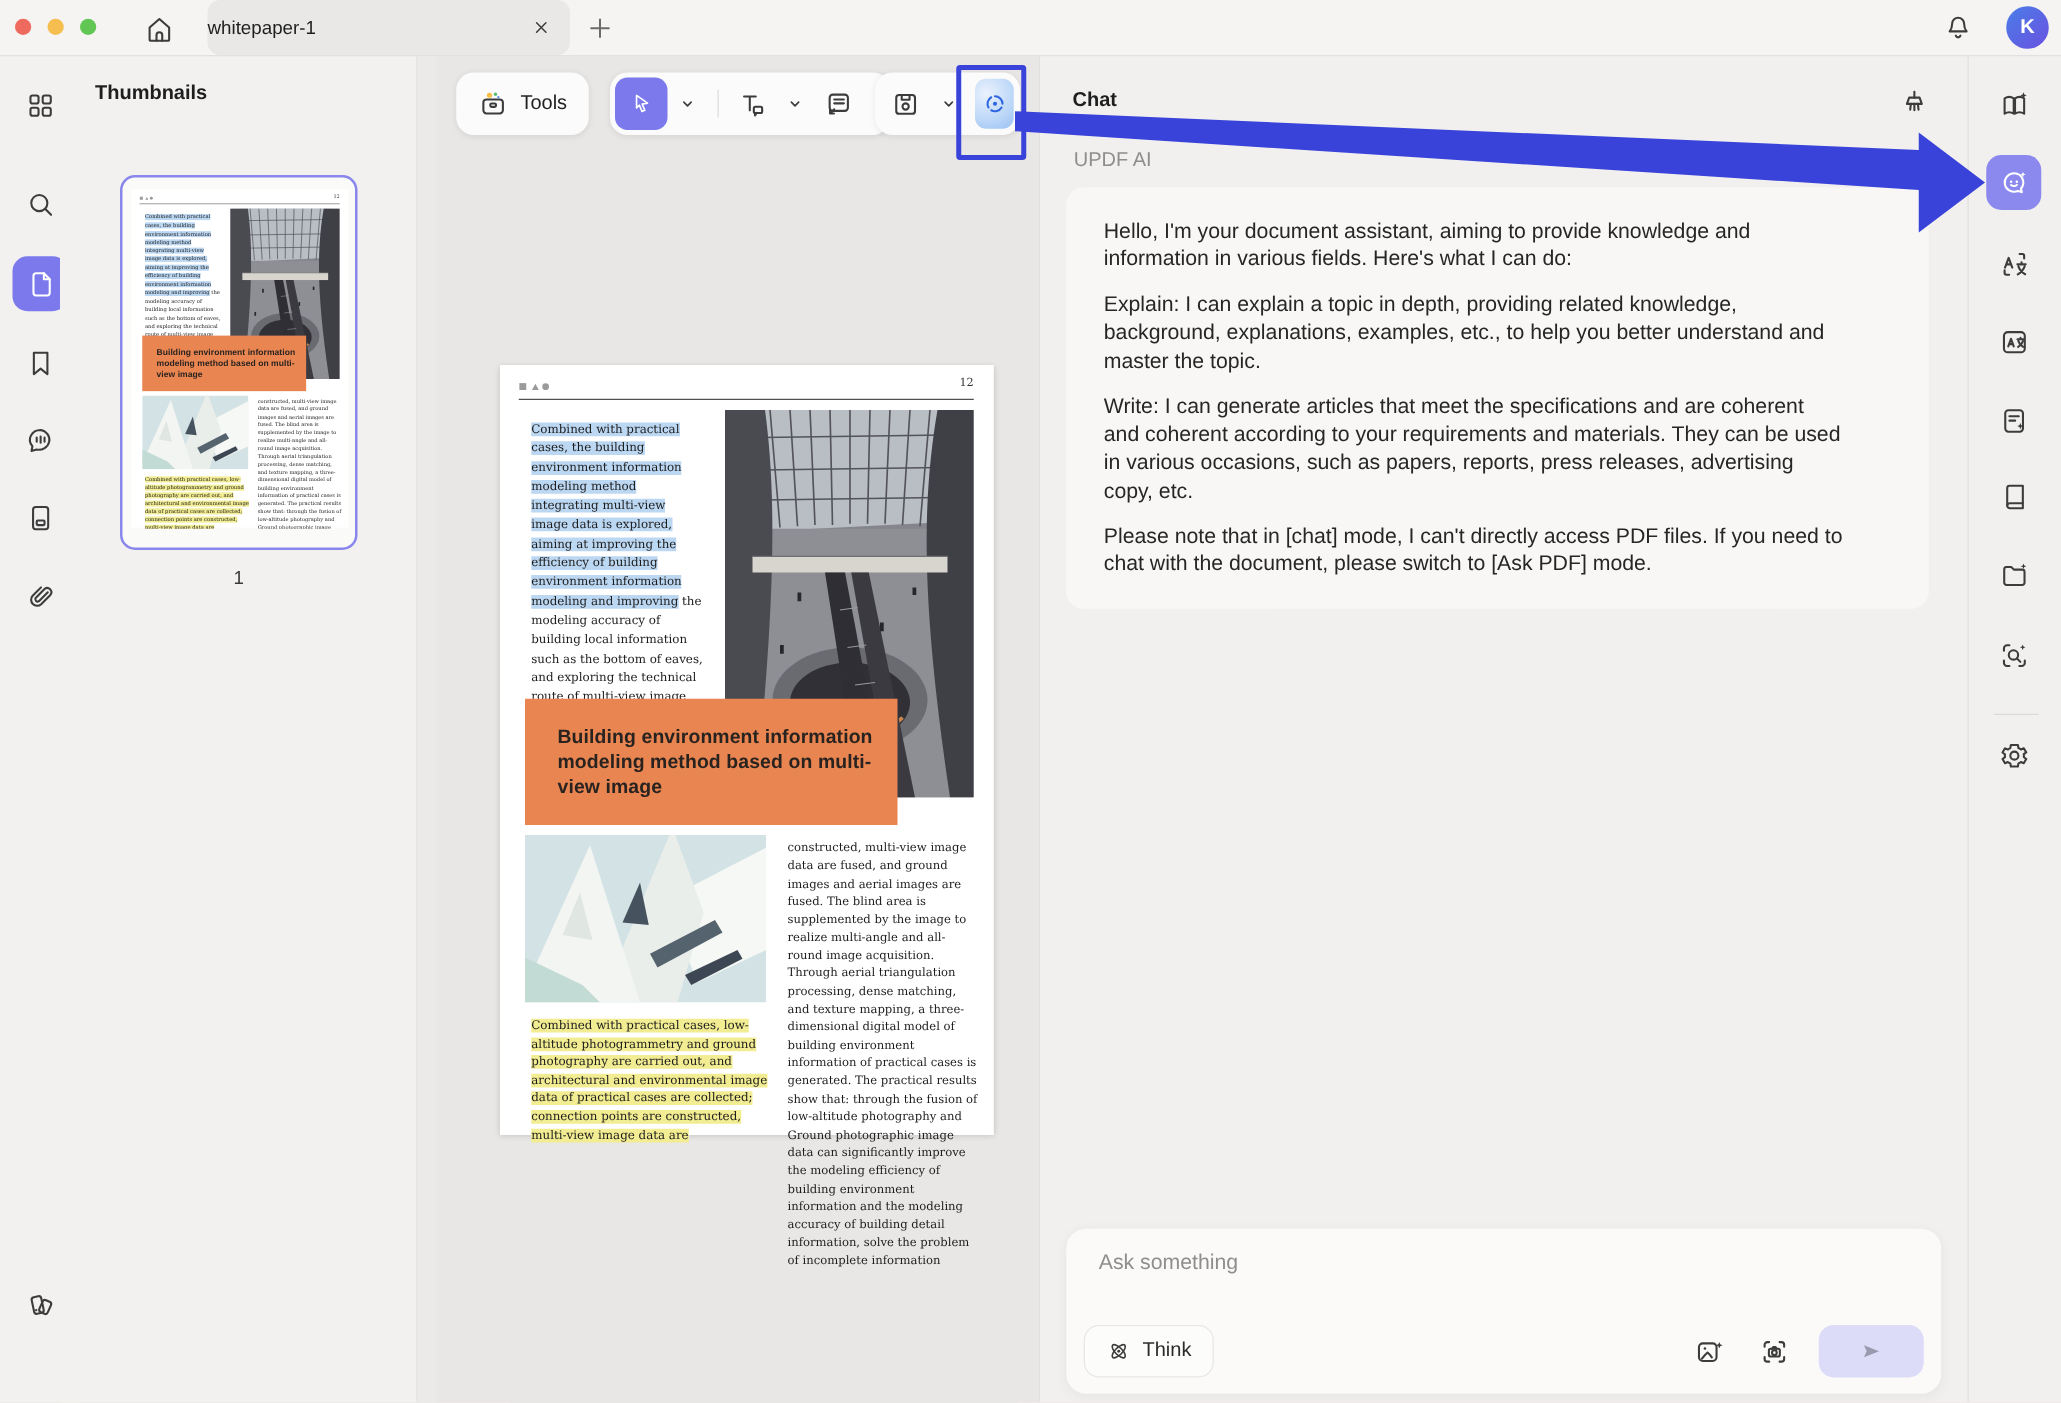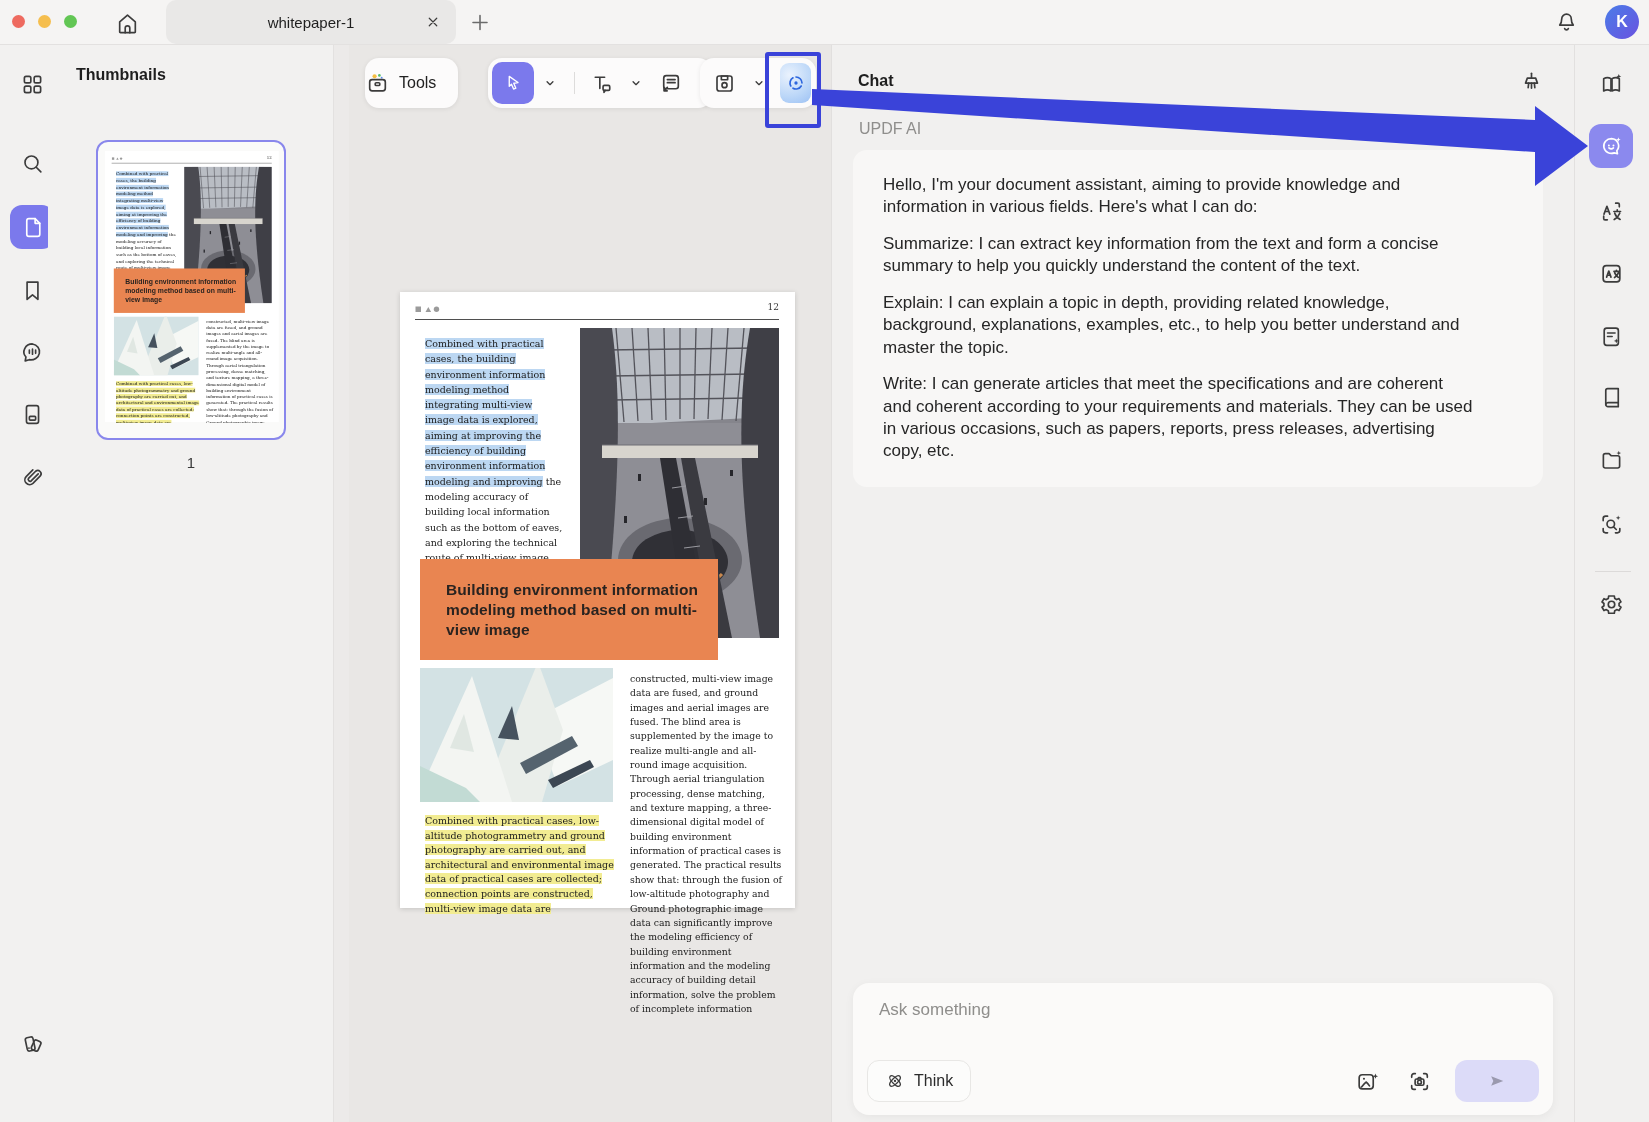--- a/index.html
+++ b/index.html
@@ -2,21 +2,21 @@
 <html style="--accent-purple: #7B79EC; --annotation-blue: #3A43D9; --orange-block: #E98551; --highlight-blue: #BCD7F2; --highlight-yellow: #F2EC92; --send-button-bg: #DCDBF8; --avatar-from: #4A7DE8; --avatar-to: #6A52E0; --traffic-red: #EE6A5F; --traffic-yellow: #F5BE4E; --traffic-green: #62C654;"><head>
 <meta charset="utf-8">
 <style>
   html,body{margin:0;padding:0;}
   body{width:1649px;height:1122px;font-family:"Liberation Sans",sans-serif;background:#ECEAE9;overflow:hidden;}
   .app{position:relative;width:1649px;height:1122px;}
   
   .titlebar{position:absolute;left:0;top:0;width:1649px;height:44px;background:#F5F4F3;border-bottom:1px solid #E3E1E0;z-index:5;}
   .dot{position:absolute;top:15px;width:13px;height:13px;border-radius:50%;}
   .home-btn{position:absolute;left:112px;top:8px;width:30px;height:30px;display:flex;align-items:center;justify-content:center;}
-  .tab{position:absolute;left:166px;top:0;width:290px;height:44px;background:#E9E8E7;border-radius:10px;display:flex;align-items:center;justify-content:center;}
+  .tab{position:absolute;left:166px;top:0;width:290px;height:44px;background:#E9E8E7;border-radius:10px;display:flex;align-items:center;}
   .tab-title{font-size:15px;color:#1F1F1F;font-weight:500;}
   .tab-close{position:absolute;right:14px;top:13px;width:18px;height:18px;display:flex;align-items:center;justify-content:center;}
   .newtab{position:absolute;left:468px;top:10px;width:24px;height:24px;display:flex;align-items:center;justify-content:center;}
   .bell{position:absolute;left:1552px;top:8px;width:28px;height:28px;display:flex;align-items:center;justify-content:center;}
   .avatar{position:absolute;left:1605px;top:5px;width:34px;height:34px;border-radius:50%;
           background:linear-gradient(135deg,var(--avatar-from,#4A7DE8),var(--avatar-to,#6A52E0));
           color:#fff;font-size:16px;font-weight:600;display:flex;align-items:center;justify-content:center;}
   
   .left-rail{position:absolute;left:0;top:44px;width:64px;height:1078px;background:#F2F1F0;border-right:1px solid #E3E1E0;}
   .thumb-panel{position:absolute;left:48px;top:44px;width:285px;height:1078px;background:#F2F1F0;border-right:1px solid #E3E1E0;}
@@ -33,21 +33,21 @@
   svg.ico.white .fill{fill:#fff;}
   svg.ico.small{width:20px;height:20px;}
   
   .panel-title{position:absolute;left:28px;top:22px;font-size:16px;font-weight:600;color:#1E1E1E;}
   .thumb-card{position:absolute;left:48px;top:96px;width:190px;height:300px;background:#FAFAF9;border:2px solid #8987EC;border-radius:12px;box-sizing:border-box;}
   .thumb-holder{position:absolute;left:7px;top:9px;width:174px;height:272px;overflow:hidden;}
   .thumb-num{position:absolute;left:48px;top:410px;width:190px;text-align:center;font-size:15px;color:#3A3A3A;}
   .thumb-clone{left:0 !important;top:0 !important;transform:scale(0.44);transform-origin:0 0;box-shadow:none !important;}
   
   .tool-group{position:absolute;top:14px;height:50px;background:#FCFBFB;border-radius:14px;box-shadow:0 1px 5px rgba(0,0,0,.08);display:flex;align-items:center;}
-  .tools-btn{left:16px;width:93px;justify-content:flex-start;gap:9px;}
+  .tools-btn{left:16px;width:106px;justify-content:center;gap:9px;}
   .tools-label{font-size:16px;font-weight:500;color:#222;}
   .cursor-btn{width:42px;height:42px;margin-left:4px;background:var(--accent-purple,#7B79EC);border-radius:10px;display:flex;align-items:center;justify-content:center;}
   .tb-sep{width:1px;height:22px;background:#DDDCDB;margin:0 8px;}
   .tb-item{display:flex;align-items:center;justify-content:center;padding:0 6px;}
   .ai-btn{width:40px;height:40px;margin:0 5px;border-radius:9px;background:radial-gradient(circle at 30% 30%,#EAF2FD,#BCD7F8 60%,#9CC1F4);display:flex;align-items:center;justify-content:center;}
   .ai-box{position:absolute;left:765px;top:52px;width:48px;height:68px;border:4px solid var(--annotation-blue,#3A43D9);border-radius:3px;z-index:40;}
   
   .pdf-page{position:absolute;left:51px;top:248px;width:395px;height:616px;background:#fff;box-shadow:0 1px 5px rgba(0,0,0,.16);}
   .pg-serif{font-family:"DejaVu Serif","Liberation Serif",serif;color:#1B1B1B;}
   .pg-rule{position:absolute;left:15px;top:27px;width:364px;height:1px;background:#4F4F4F;}
@@ -406,23 +406,23 @@
       <svg class="ico" viewBox="0 0 24 24">
           <path d="M12 3.2v4.6"></path>
           <path d="M8 7.8h8l1.7 4.8H6.3z"></path>
           <path d="M9.3 12.6 8.8 17M12 12.6V17.4M14.7 12.6l.5 4.4"></path>
         </svg>
     </span>
     <div class="assistant-name">UPDF AI</div>
 
     <div class="bubble">
         <p>Hello, I'm your document assistant, aiming to provide knowledge and information in various fields. Here's what I can do:</p>
-        <p>Summarize: I can extract key information from the text and form a concise summary to help you quickly understand the content of the text.</p>
         <p>Explain: I can explain a topic in depth, providing related knowledge, background, explanations, examples, etc., to help you better understand and master the topic.</p>
         <p>Write: I can generate articles that meet the specifications and are coherent and coherent according to your requirements and materials. They can be used in various occasions, such as papers, reports, press releases, advertising copy, etc.</p>
+        <p>Please note that in [chat] mode, I can't directly access PDF files. If you need to chat with the document, please switch to [Ask PDF] mode.</p>
       </div>
 
     <div class="input-card">
       <input class="ask-input" type="text" placeholder="Ask something" style="">
       <div class="input-row">
         <span class="think-pill">
           <svg class="ico small" viewBox="0 0 24 24">
               <ellipse cx="12" cy="12" rx="8.2" ry="3.4" transform="rotate(-45 12 12)"></ellipse>
               <ellipse cx="12" cy="12" rx="8.2" ry="3.4" transform="rotate(45 12 12)"></ellipse>
               <circle class="fill" cx="12" cy="12" r="1.4"></circle>

